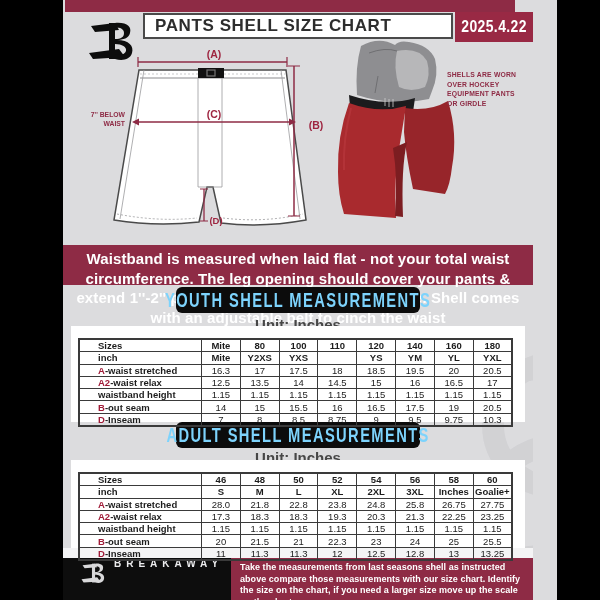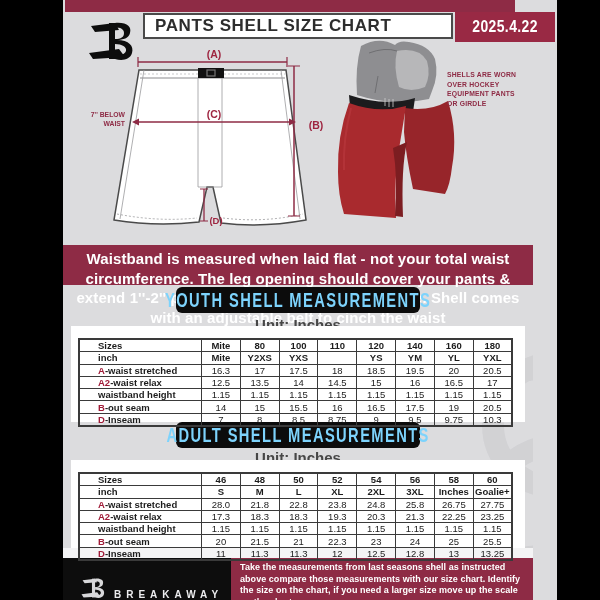--- a/index.html
+++ b/index.html
@@ -13,21 +13,21 @@
   }
   .top-strip{position:absolute;left:2px;top:0;width:450px;height:12px;background:#8e2b45;}
   
   .logo-mark{position:absolute;left:25px;top:13px;width:46px;height:50px;}
   .title-box{
     position:absolute;left:80px;top:13px;width:310px;height:26px;background:#fff;
     border:2px solid #4a4a4a;box-sizing:border-box;display:flex;align-items:center;
     padding-left:10px;font-size:17px;font-weight:700;color:#2d2d2d;letter-spacing:0.6px;
   }
   .date-box{
-    position:absolute;left:392px;top:12px;width:100px;height:30px;background:#992944;
+    position:absolute;left:392px;top:12px;width:78px;height:30px;background:#992944;
     display:flex;align-items:center;justify-content:center;color:#fff;
   }
   .date-box span{display:inline-block;font-size:17px;font-weight:700;transform:scaleX(0.82);white-space:nowrap;letter-spacing:0.5px;}
   
   .pants-svg{position:absolute;left:47px;top:52px;}
   .shell-svg{position:absolute;left:272px;top:36px;}
   .dim-label{
     position:absolute;color:#9e2540;font-weight:700;font-size:10.5px;text-align:center;width:26px;
   }
   .waist-note{
@@ -66,21 +66,21 @@
     border:1px solid #3a3a3a;font-size:9.5px;color:#1c1c1c;vertical-align:middle;
     padding:0;height:11px;
   }
   table.meas td.lbl{width:103px;text-align:left;padding-left:18px;font-weight:700;}
   table.meas td.val{text-align:center;}
   table.meas td.b{font-weight:700;}
   table.meas .pfx{color:#a01c38;font-weight:700;}
   table.meas{border:2px solid #3a3a3a;margin-top:8px;}
   
   .footer{position:absolute;left:0;top:558px;width:470px;height:42px;background:#0d0d0d;}
-  .footer-brand{position:absolute;left:18px;top:0;height:42px;display:flex;align-items:flex-end;gap:9px;}
+  .footer-brand{position:absolute;left:18px;top:0;height:42px;display:flex;align-items:flex-start;gap:9px;}
   .footer-brand .brand-text{color:#ececee;font-weight:700;font-size:10px;letter-spacing:5px;}
   .footer-note{
     position:absolute;left:168px;top:0;width:302px;height:42px;background:#8e2b45;
     box-sizing:border-box;padding:4px 8px 0 9px;color:#fff;font-weight:700;
     font-size:9px;line-height:1.3;letter-spacing:0.05px;
   }
 </style>
 </head>
 <body>
 

